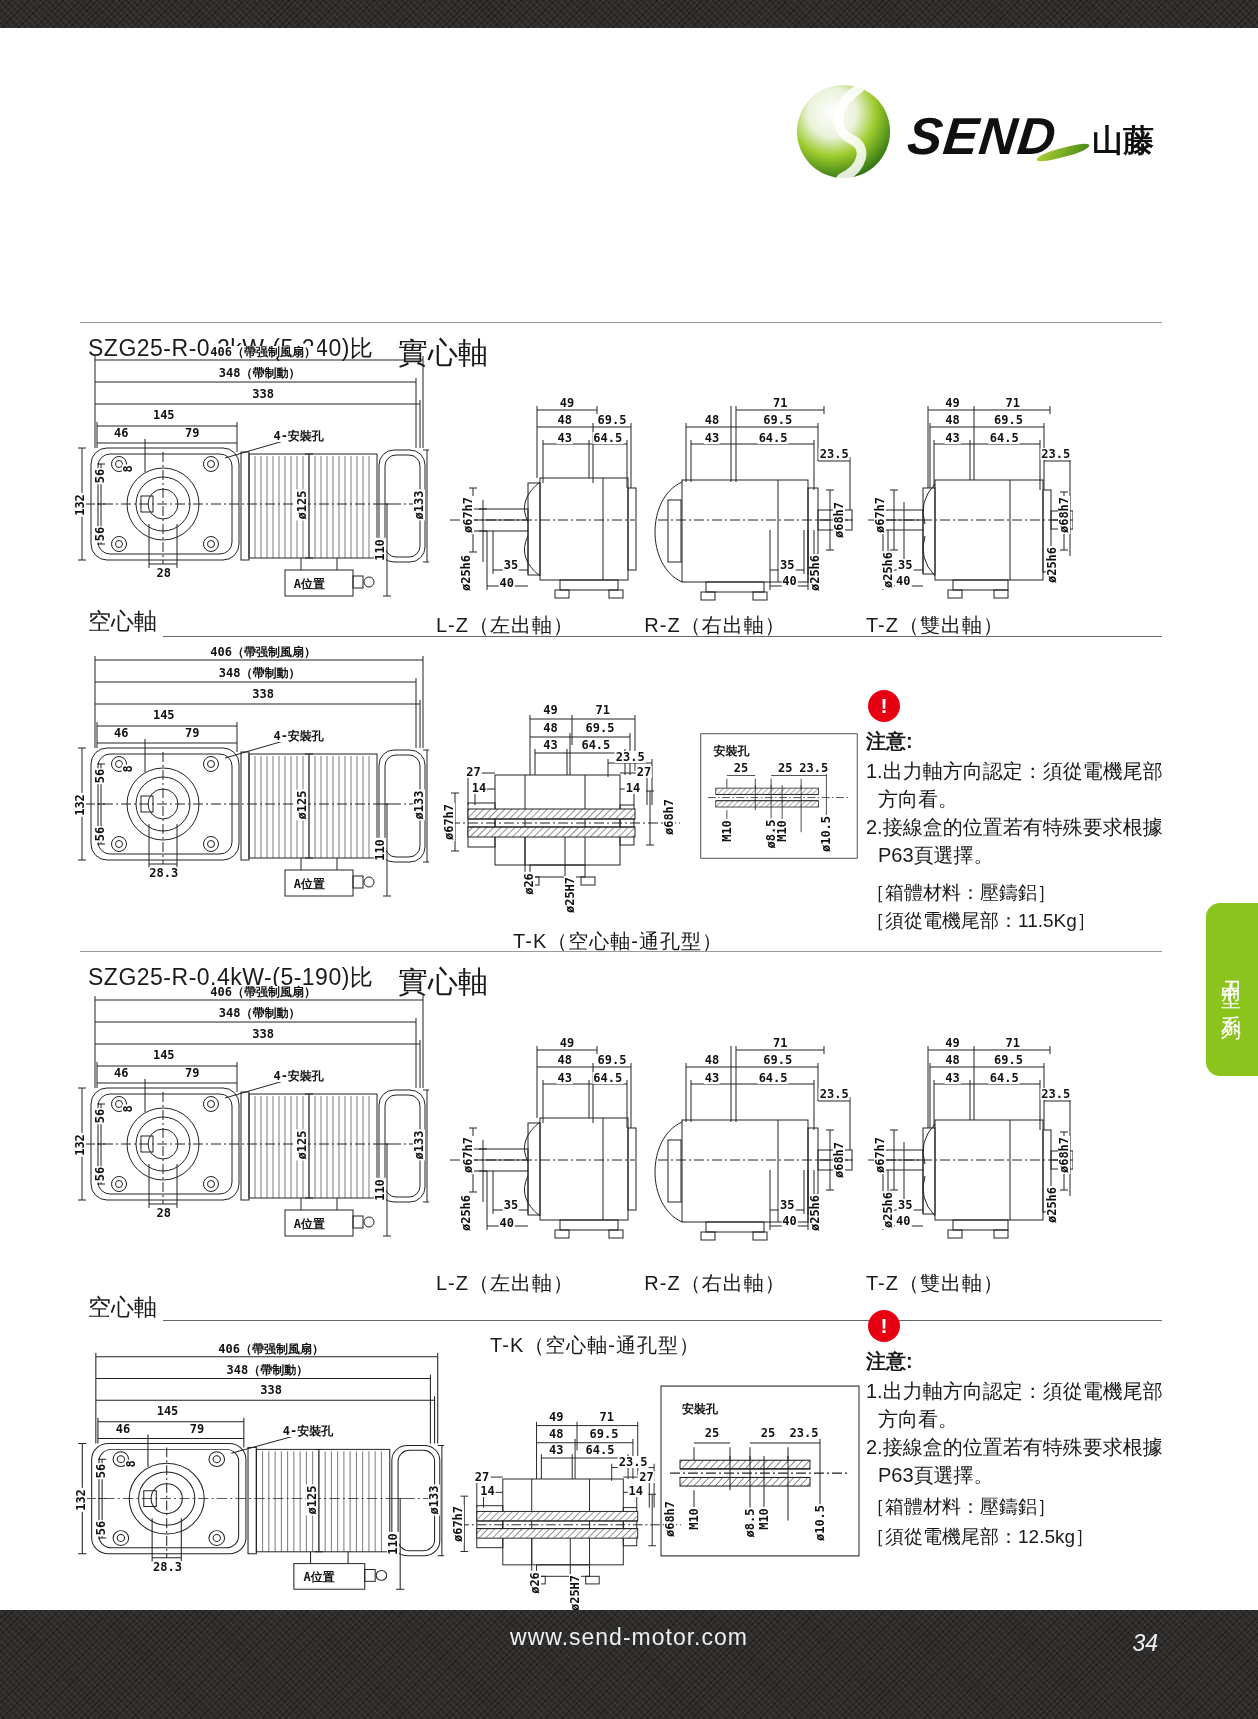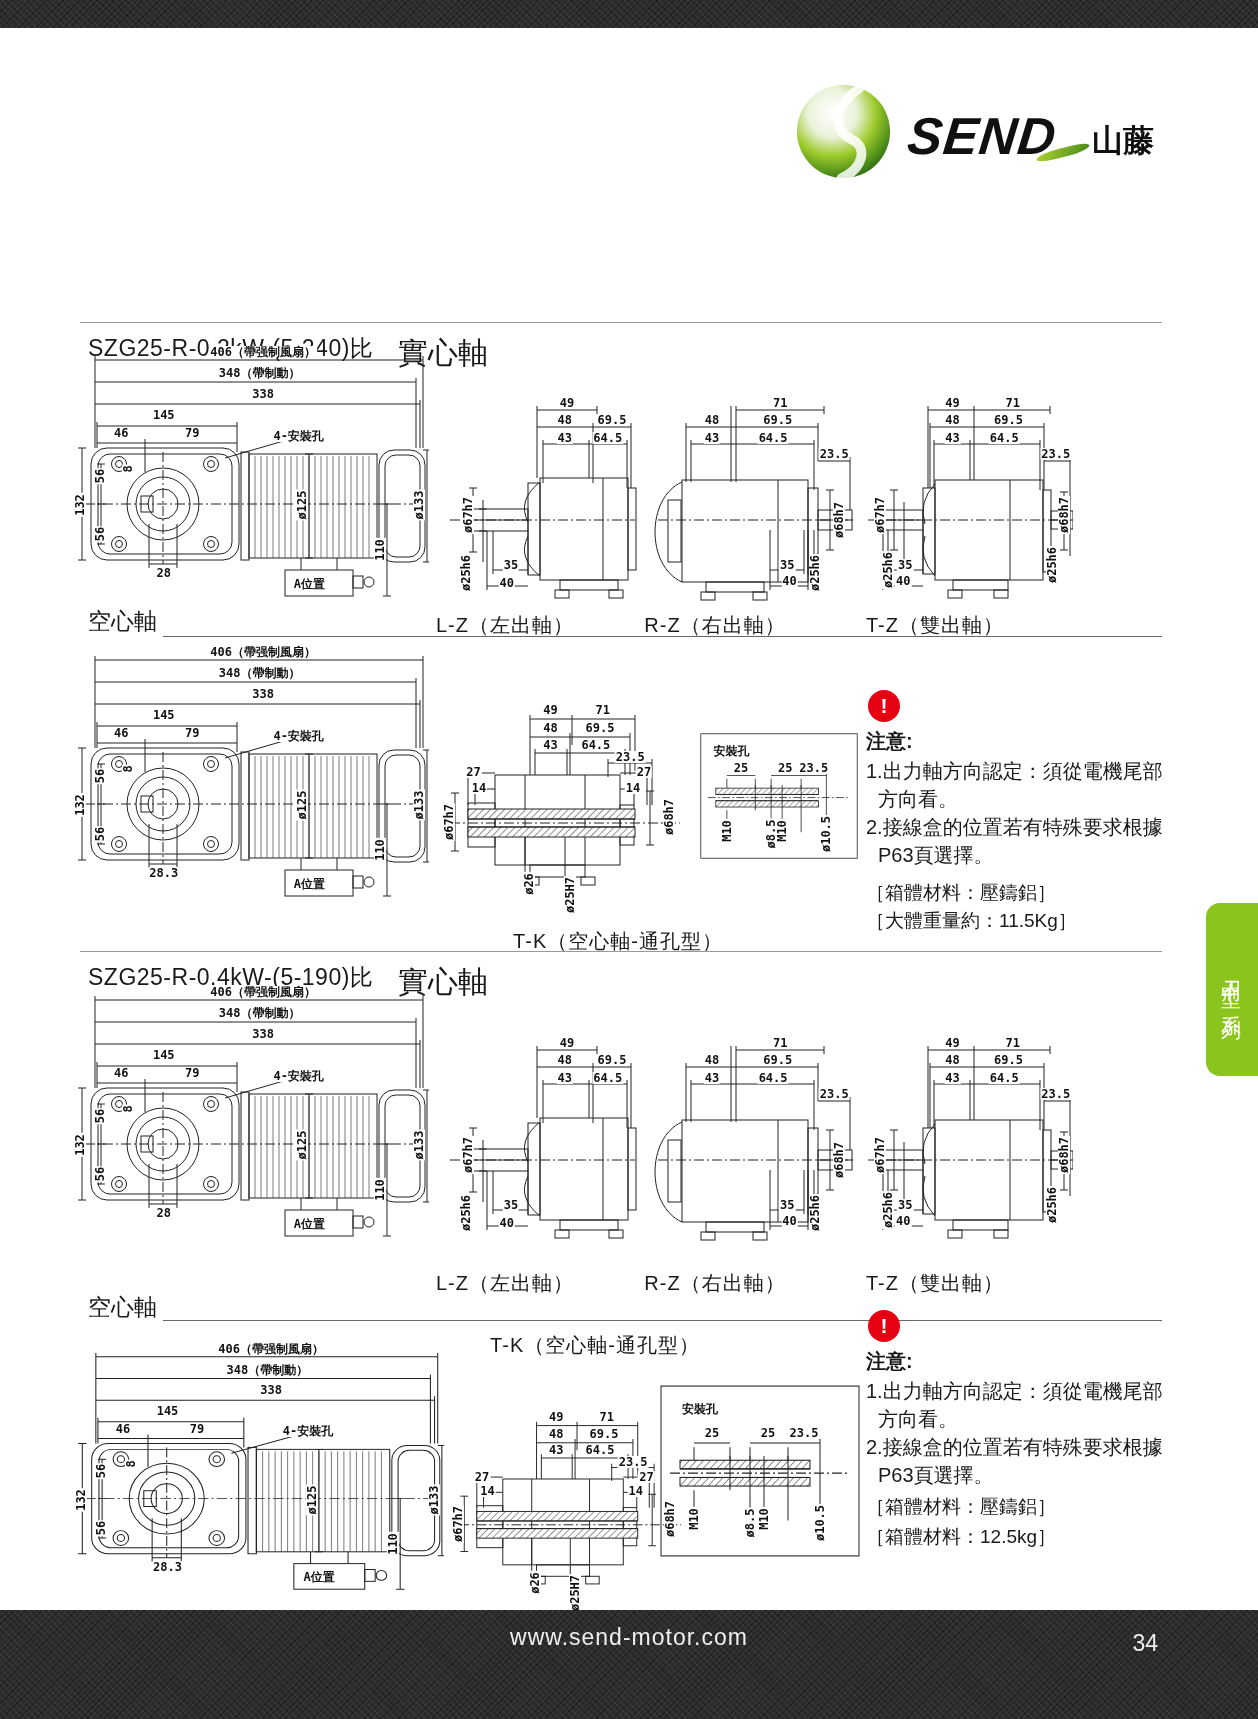--- a/index.html
+++ b/index.html
@@ -5,21 +5,21 @@
   html,body{margin:0;padding:0;background:#e8e8e8;}
   .sheet{position:relative;width:1258px;height:1719px;background:#fff;overflow:hidden;
          font-family:"Liberation Sans",sans-serif;color:#1a1a1a;}
   .bar{position:absolute;left:0;width:1258px;background-color:#2f2d2b;
        background-image:repeating-linear-gradient(45deg,rgba(255,255,255,.045) 0 2px,transparent 2px 5px),
                         repeating-linear-gradient(-45deg,rgba(0,0,0,.3) 0 1px,transparent 1px 4px);}
   .topbar{top:0;height:28px;}
   .footerbar{top:1610px;height:109px;}
   .footer-url{position:absolute;left:50%;top:14px;transform:translateX(-50%);
               font-size:23px;color:#efefef;letter-spacing:1px;text-decoration:none;}
-  .page-num{position:absolute;right:100px;top:20px;font-size:23px;color:#efefef;}
+  .page-num{position:absolute;right:100px;top:20px;font-size:23px;color:#efefef;font-style:italic;}
   
   .logo-sphere{position:absolute;left:795px;top:83px;width:97px;height:97px;}
   .logo-word{position:absolute;left:908px;top:106px;font-size:52px;font-weight:900;font-style:italic;
              letter-spacing:1px;transform:skewX(-6deg);color:#101010;}
   .logo-cjk{position:absolute;left:1092px;top:120px;font-size:31px;font-weight:900;color:#101010;}
   .logo-swoosh{position:absolute;left:1036px;top:148px;width:54px;height:9px;border-radius:50%/70%;
                background:linear-gradient(90deg,#aacd33,#4c8c1a);transform:rotate(-14deg) skewX(-35deg);}
   
   .title{position:absolute;left:88px;top:270px;font-size:27px;letter-spacing:.5px;}
   .hrule{position:absolute;height:0;border-top:1px solid #9a9a9a;}
@@ -343,21 +343,21 @@
       <span class="dim v" style="left: 80%; top: 80%;">ø10.5</span>
     </div>
 
   <div class="alert" style="left:868px;top:690px">!</div>
   <div class="note note-t" style="left:866px;top:730px">注意:</div>
   <div class="note" style="left:866px;top:760px">1.出力軸方向認定：須從電機尾部</div>
   <div class="note" style="left:878px;top:788px">方向看。</div>
   <div class="note" style="left:866px;top:816px">2.接線盒的位置若有特殊要求根據</div>
   <div class="note" style="left:878px;top:844px">P63頁選擇。</div>
   <div class="spec" style="left:866px;top:880px">［箱體材料：壓鑄鋁］</div>
-  <div class="spec" style="left:866px;top:908px">［大體重量約：11.5Kg］</div>
+  <div class="spec" style="left:866px;top:908px">［須從電機尾部：11.5Kg］</div>
 
   <div class="cap" style="left:618px;top:928px">T-K（空心軸-通孔型）</div>
 
   <div class="hrule h2"></div>
   <div class="sec-head" style="left:88px;top:962px">SZG25-R-0.4kW-(5-190)比</div>
   <div class="shaft" style="left:398px;top:962px">實心軸</div>
 
   <div class="drawing" style="left:75px;top:988px;width:355px;height:262px">
     <svg class="art" viewBox="0 0 355 262" preserveAspectRatio="none">
         <use href="#sf"></use>
@@ -490,21 +490,21 @@
       <span class="dim v" style="left: 80%; top: 80%;">ø10.5</span>
     </div>
 
   <div class="alert" style="left:868px;top:1310px">!</div>
   <div class="note note-t" style="left:866px;top:1350px">注意:</div>
   <div class="note" style="left:866px;top:1380px">1.出力軸方向認定：須從電機尾部</div>
   <div class="note" style="left:878px;top:1408px">方向看。</div>
   <div class="note" style="left:866px;top:1436px">2.接線盒的位置若有特殊要求根據</div>
   <div class="note" style="left:878px;top:1464px">P63頁選擇。</div>
   <div class="spec" style="left:866px;top:1494px">［箱體材料：壓鑄鋁］</div>
-  <div class="spec" style="left:866px;top:1524px">［箱體材料：12.5kg］</div>
+  <div class="spec" style="left:866px;top:1524px">［須從電機尾部：12.5kg］</div>
 
   <div class="side-tab">
     <span>中型R系列</span>
   </div>
 
   <div class="bar footerbar">
     <a class="footer-url" href="#">www.send-motor.com</a>
     <span class="page-num">34</span>
   </div>
 

